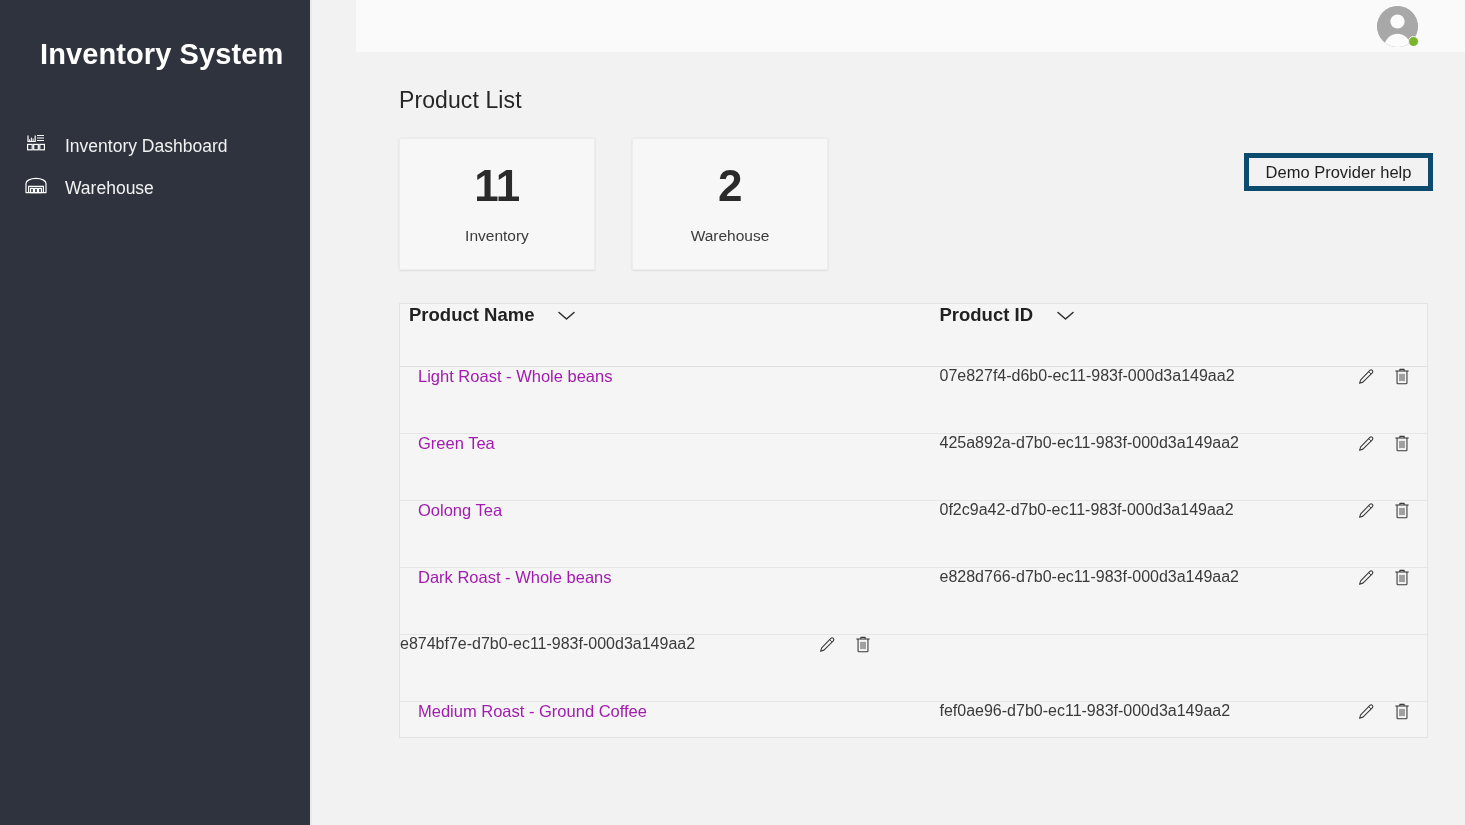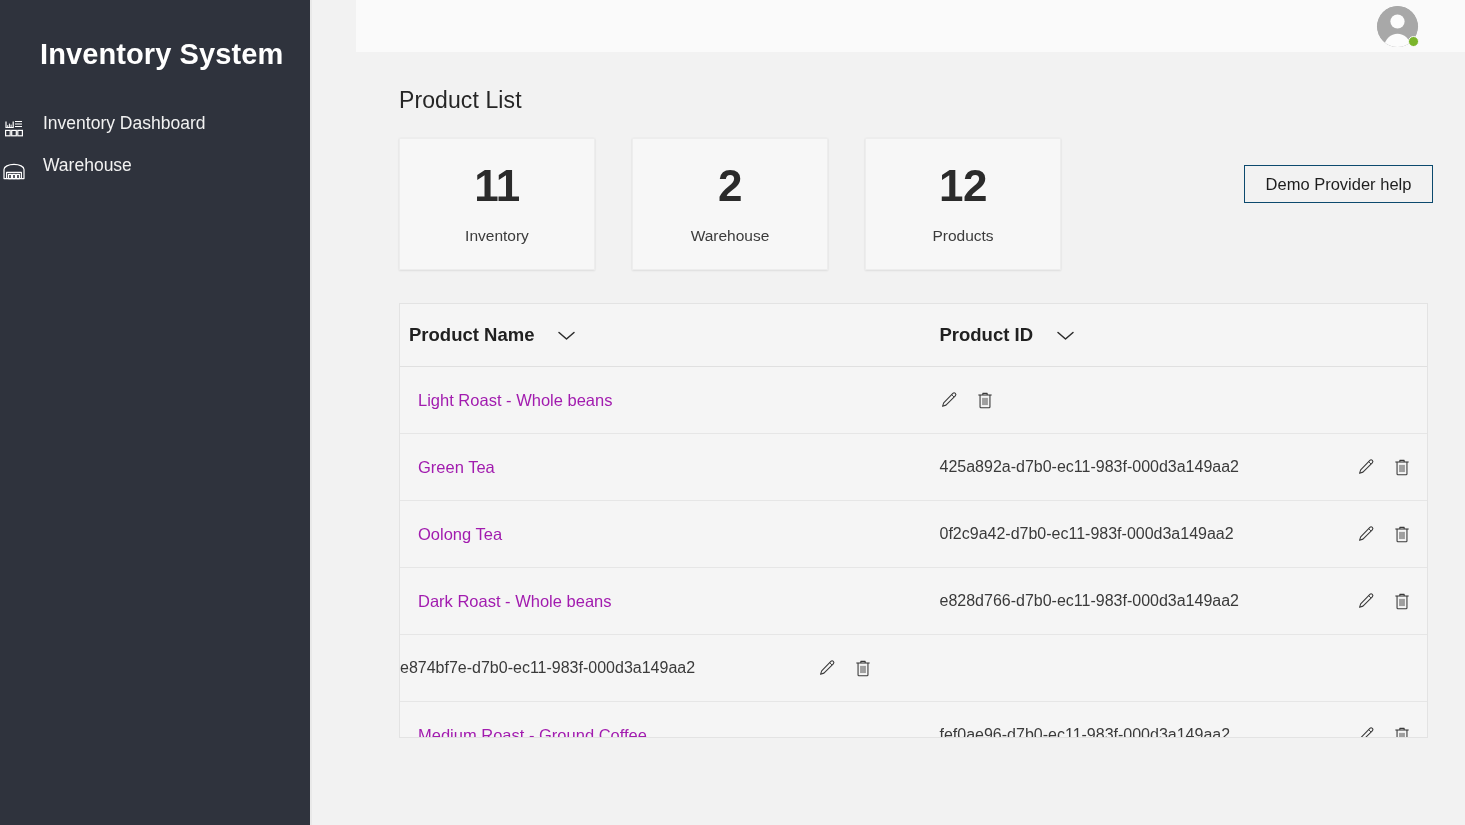--- a/index.html
+++ b/index.html
@@ -21,22 +21,23 @@
   }
   #brand {
     color: #ffffff;
     font-size: 29px;
     font-weight: 600;
     letter-spacing: 0.1px;
     padding: 38px 0 0 40px;
   }
   #nav { margin-top: 44px; }
   .nav-item {
-    display: flex; align-items: flex-start;
+    display: flex; align-items: flex-end;
     height: 42px;
+    padding-left: 22px;
     color: #f2f2f2;
     font-size: 17.5px;
     cursor: pointer;
     user-select: none;
   }
   .nav-item.active { background: #6aab89; }
   .nav-ico {
     width: 28px; height: 28px;
     flex: 0 0 28px;
     display: flex; align-items: center; justify-content: center;
@@ -74,24 +75,24 @@
   #page-title {
     font-size: 23px;
     color: #262626;
     font-weight: 400;
     margin-top: 35px;
     letter-spacing: 0.1px;
   }
 
   #help-button {
     position: absolute;
-    right: 32px; top: 78px;
+    right: 32px; top: 66px;
     width: 189px; height: 38px;
     background: #f2f2f2;
-    border: 1px solid #0c4a6e;
+    border: 5px solid #0c4a6e;
     color: #1e1e1e;
     font-size: 16.5px;
     font-family: "Liberation Sans", sans-serif;
     display: flex; align-items: center; justify-content: center;
     cursor: pointer;
   }
 
   
   #cards { display: flex; gap: 37px; margin-top: 24px; }
   .card {
@@ -118,21 +119,21 @@
   
   #table-wrap {
     margin-top: 33px;
     width: 1029px;
     height: 435px;
     background: #f5f5f5;
     border: 1px solid #e3e3e3;
     overflow: hidden;
   }
   .tr {
-    display: flex; align-items: center;
+    display: flex; align-items: flex-start;
     height: 67px;
     border-bottom: 1px solid #e6e6e6;
     background: #f5f5f5;
   }
   .tr.head {
     height: 63px;
     border-bottom: 1px solid #e0e0e0;
   }
   .tr.head .th {
     font-size: 18.5px;
@@ -227,24 +228,20 @@
         <div class="card">
           <div class="card-value">11</div>
           <div class="card-label">Inventory</div>
         </div>
 
         <div class="card">
           <div class="card-value">2</div>
           <div class="card-label">Warehouse</div>
         </div>
 
-        <div class="card">
-          <div class="card-value">12</div>
-          <div class="card-label">Products</div>
-        </div>
 
       </div>
 
       <div id="table-wrap">
 
         <div class="tr head">
           <div class="th col-name">
             <span>Product Name</span>
             <span class="sort-ico">
               <svg width="21" height="13" viewBox="0 0 21 13" fill="none" stroke="#2b2b2b" stroke-width="1.5" stroke-linecap="round" stroke-linejoin="round">
@@ -261,20 +258,23 @@
             </span>
           </div>
           <div class="th col-act"></div>
         </div>
 
         <div id="table-body">
   <div class="tr">
     <div class="col-name">
       <span class="cell-name">Light Roast - Whole beans</span>
     </div>
+    <div class="col-id">
+      <span class="cell-id">07e827f4-d6b0-ec11-983f-000d3a149aa2</span>
+    </div>
     <div class="col-act">
       <span class="act-ico">
         <svg width="18" height="18" viewBox="0 0 20 20" fill="none" stroke="#3a3a3a" stroke-width="1.2" stroke-linejoin="round">
           <path d="M14.3 2.6a1.9 1.9 0 0 1 2.7 2.7L6.6 15.7 2.8 17l1.3-3.8z"></path>
           <path d="M12.9 4 15.6 6.7" stroke-width="1"></path>
         </svg>
       </span>
       <span class="act-ico">
         <svg width="18" height="19" viewBox="0 0 20 21" fill="none" stroke="#3a3a3a" stroke-width="1.2" stroke-linejoin="round">
           <path d="M2.6 4.4h14.8"></path>

